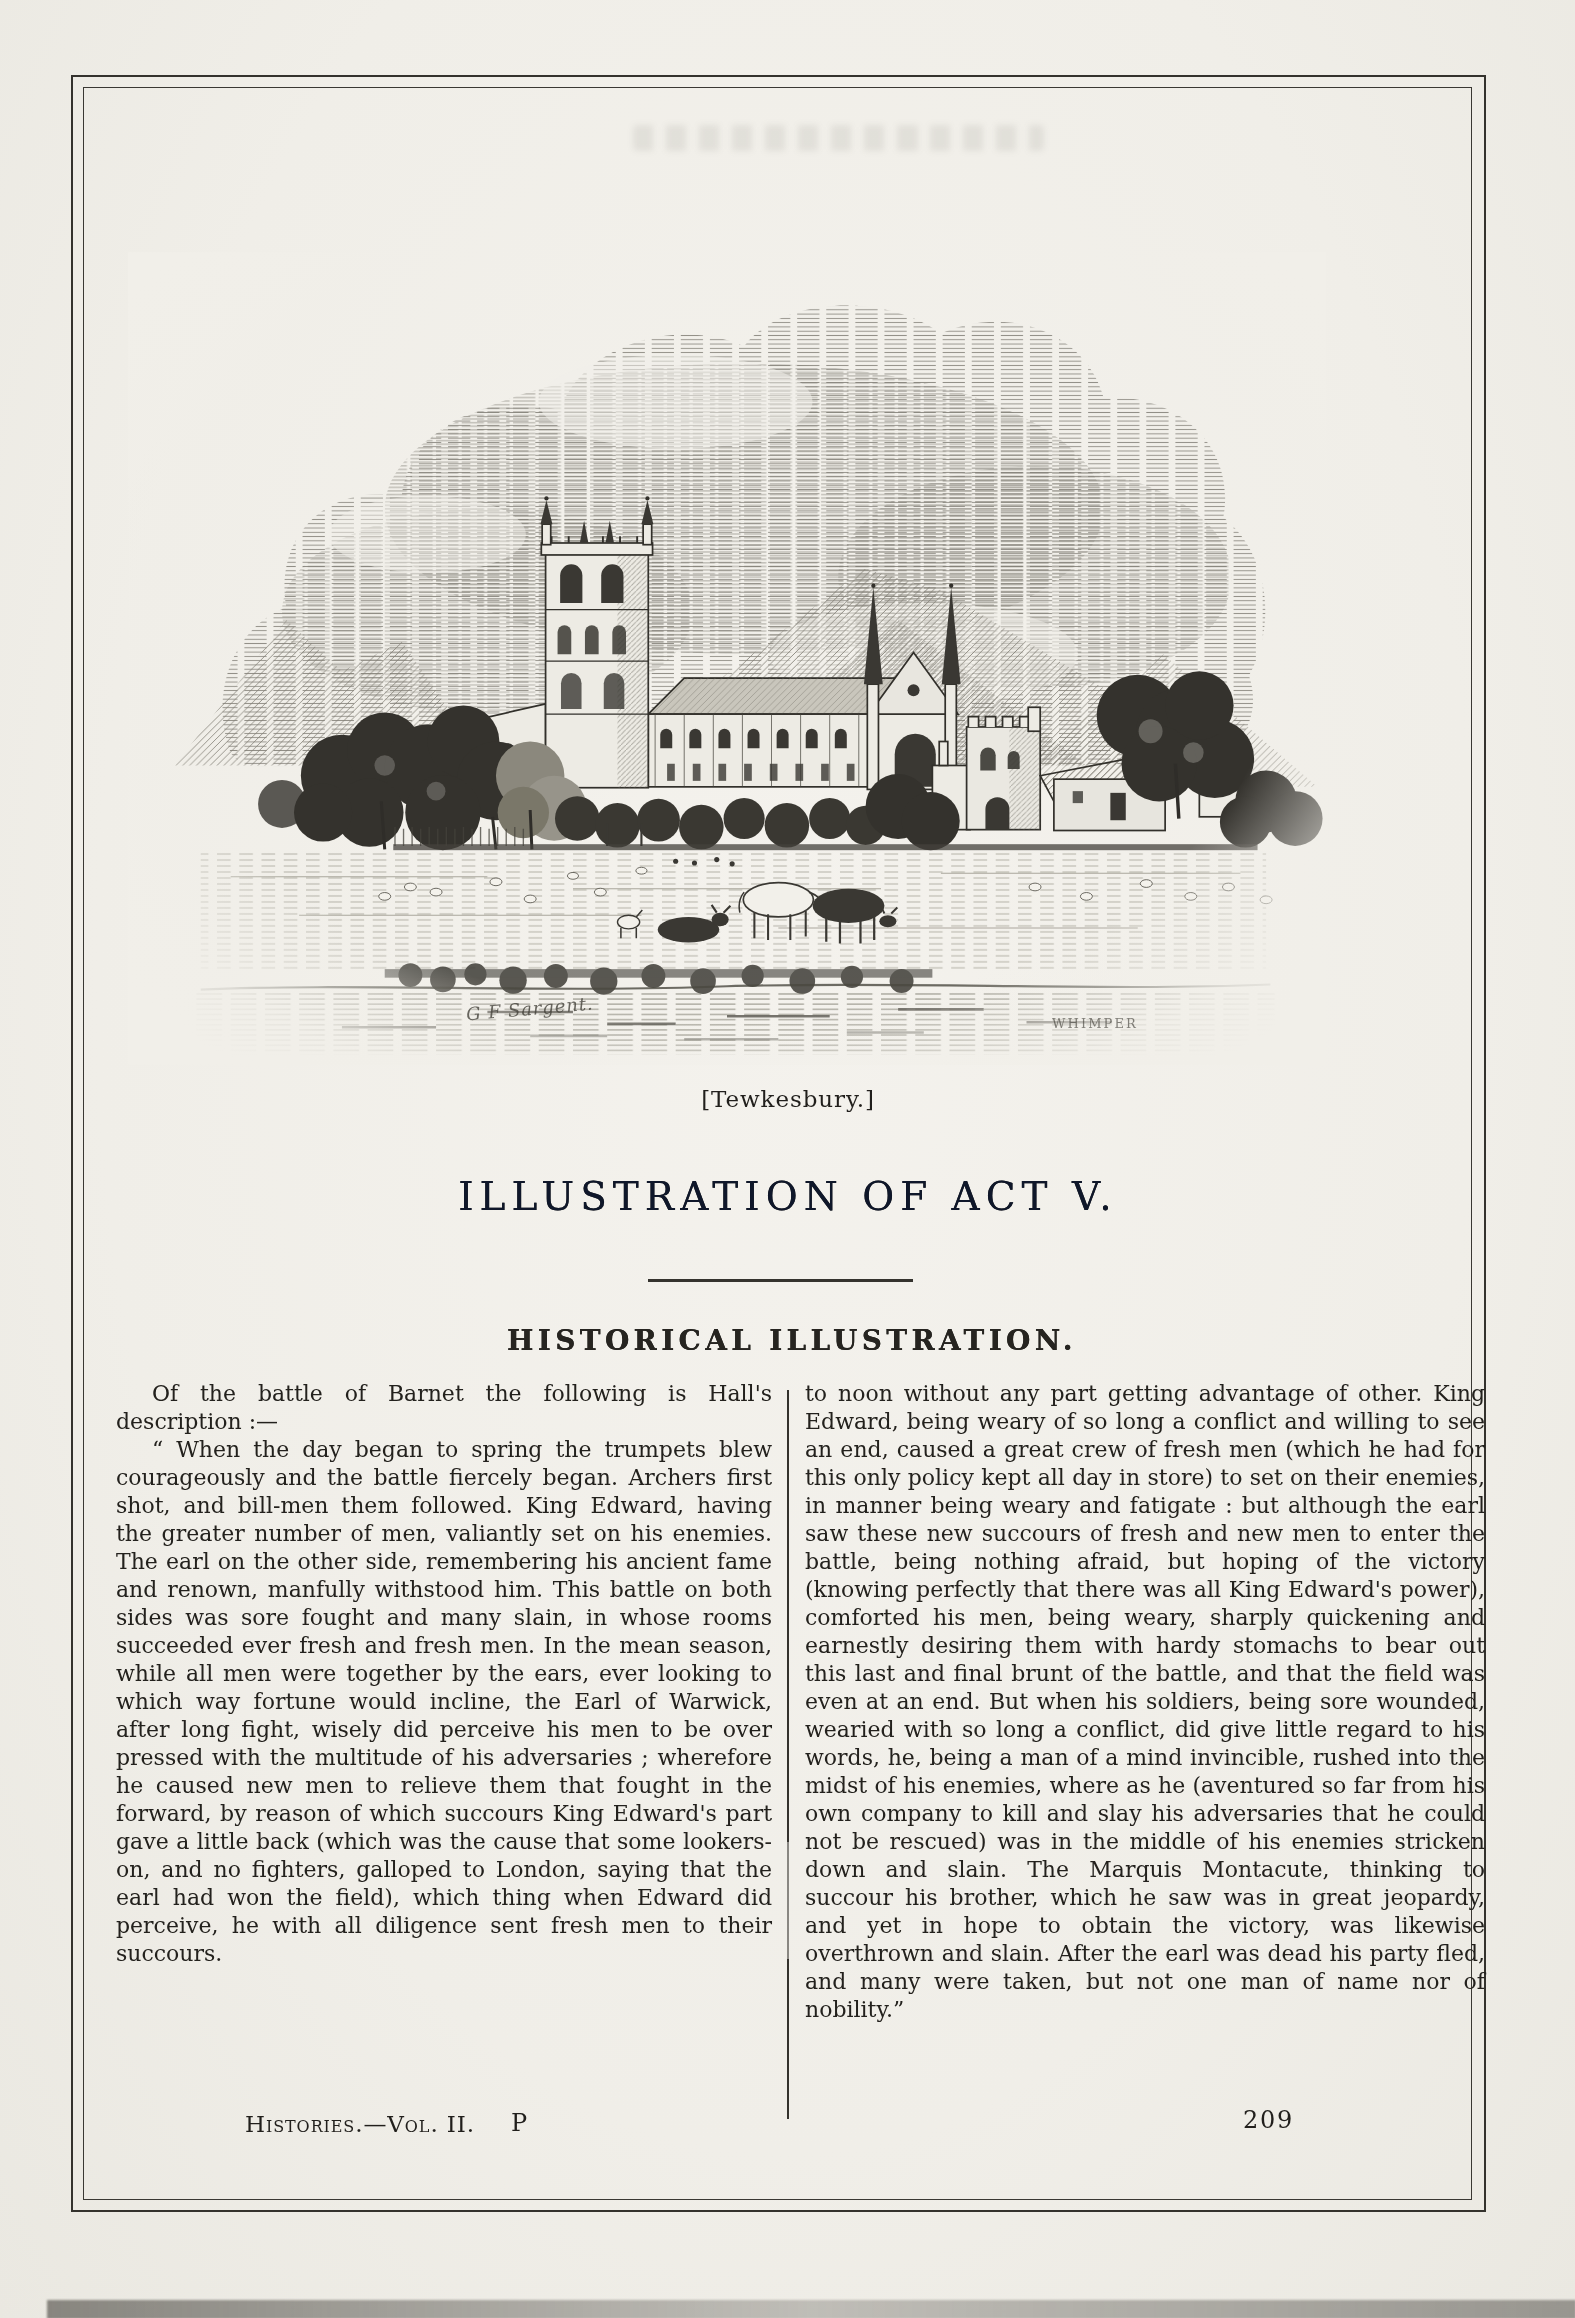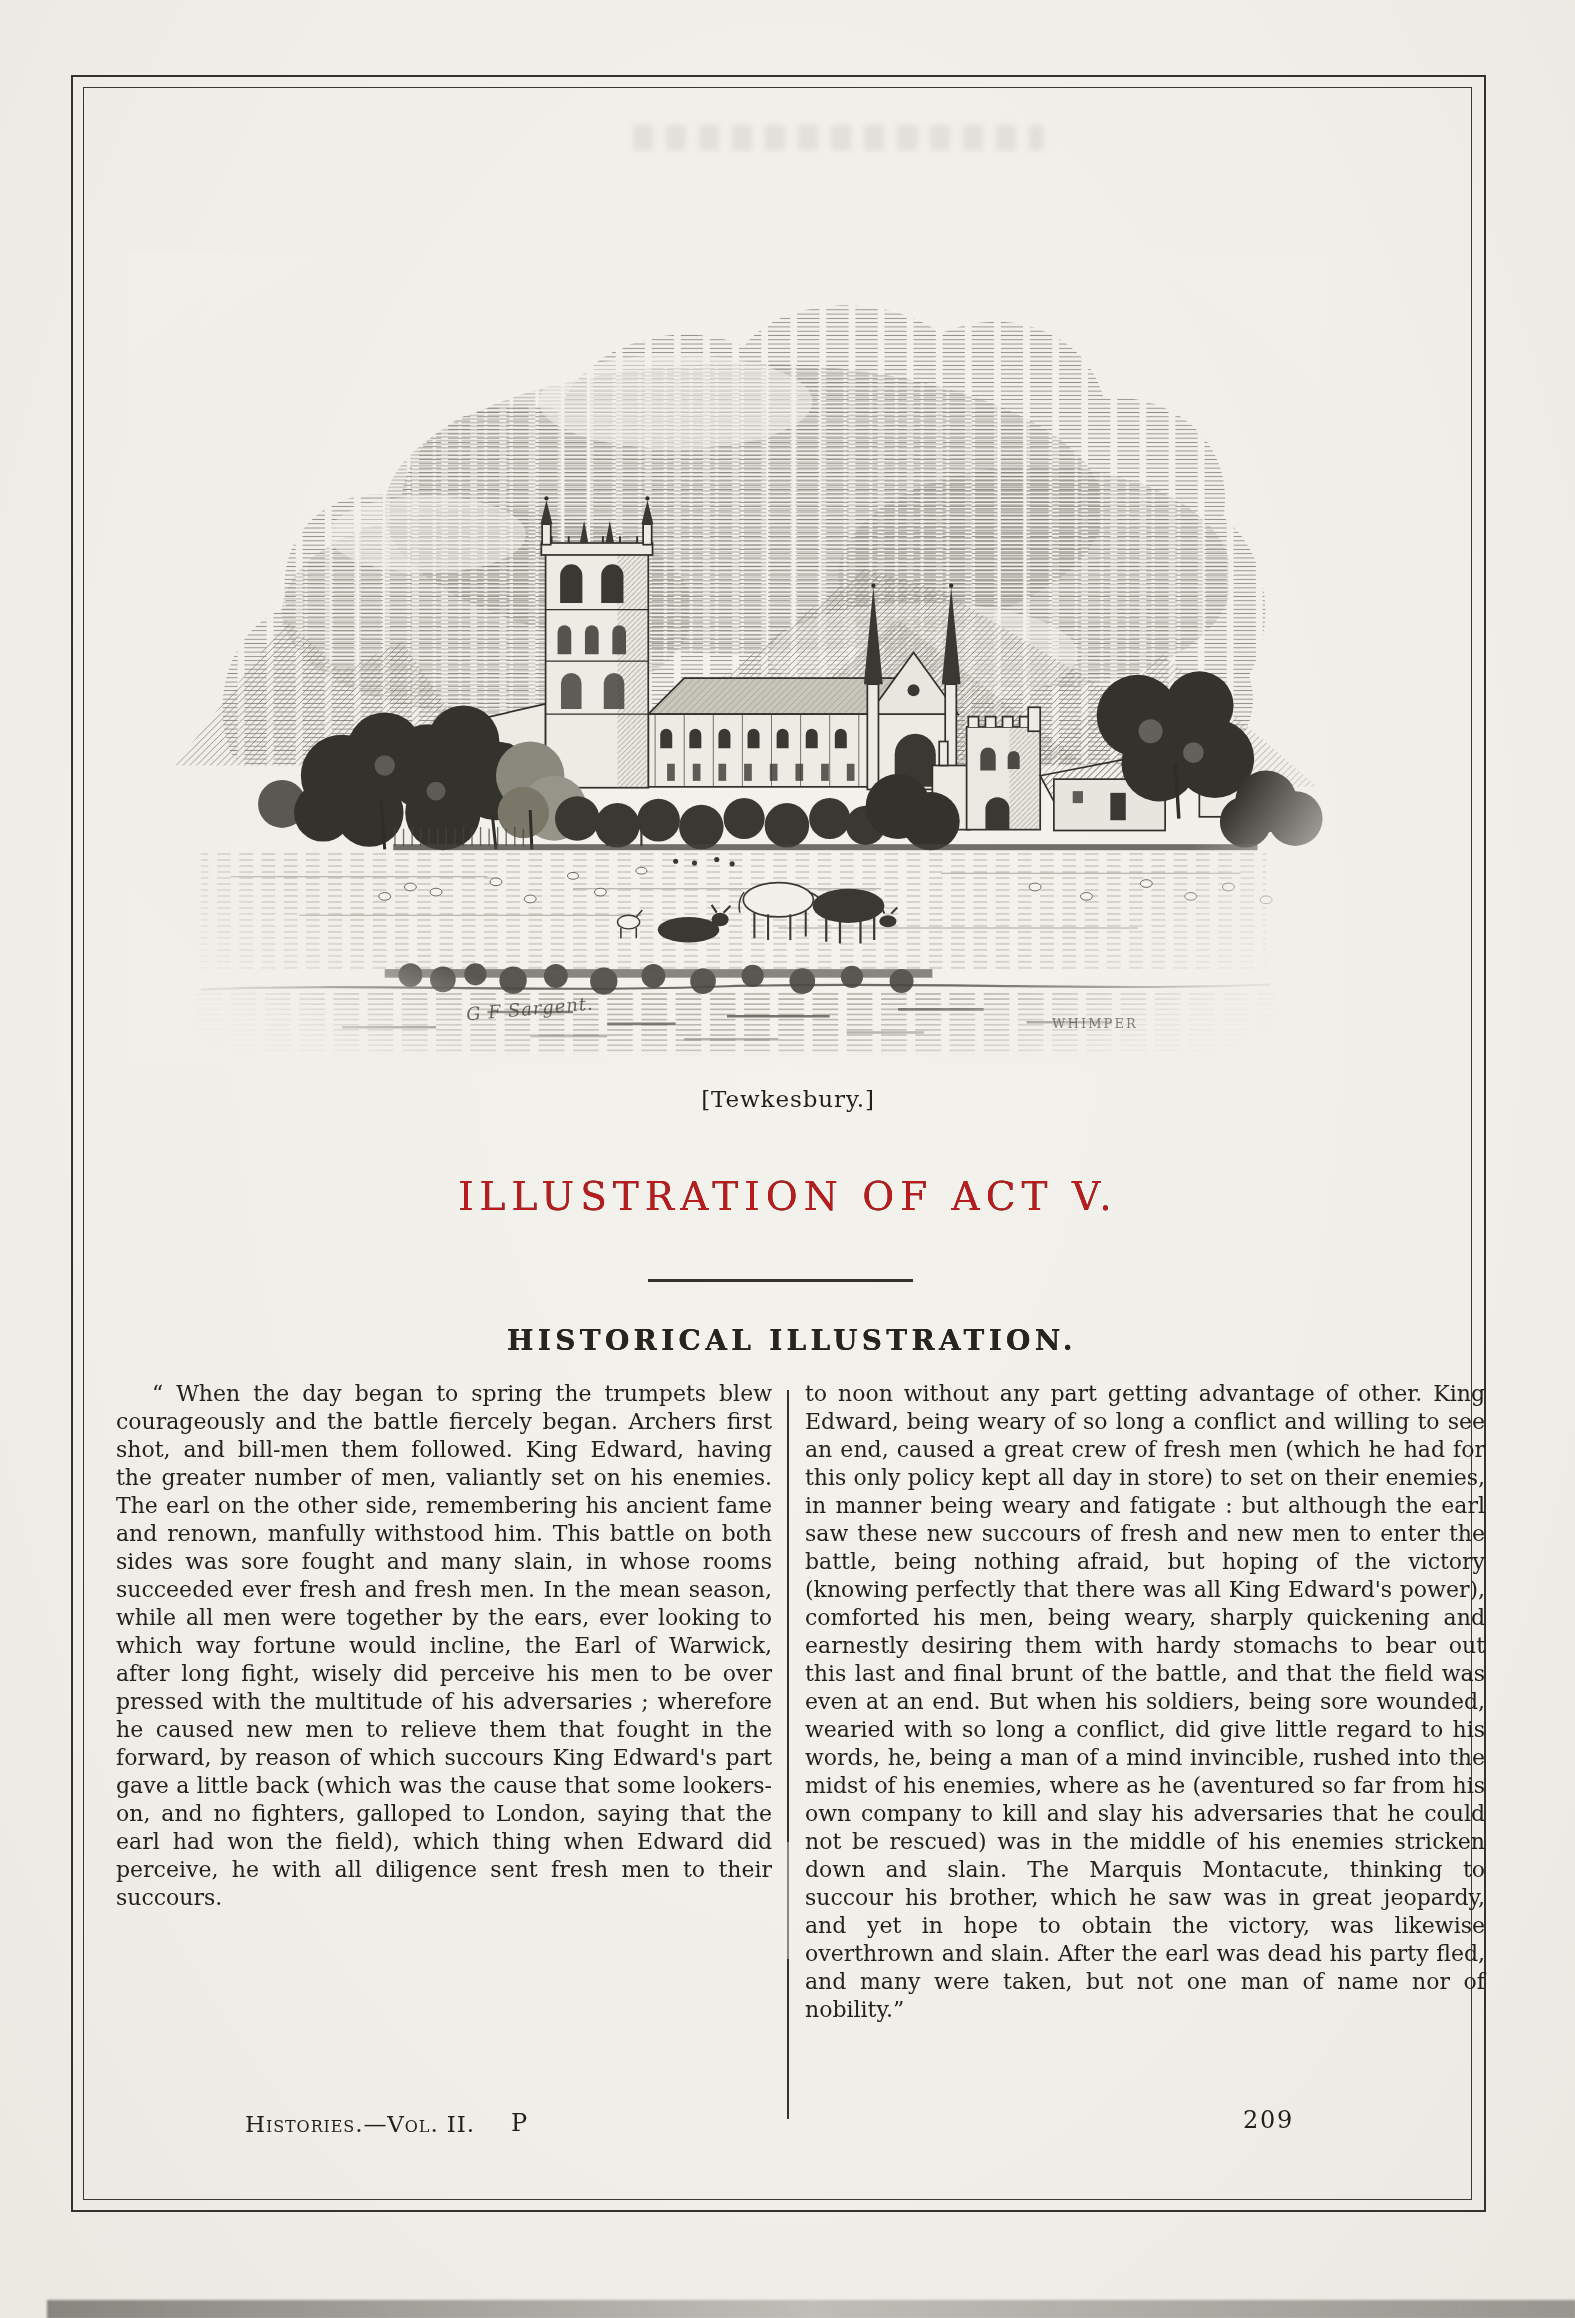--- a/index.html
+++ b/index.html
@@ -17,21 +17,21 @@
     background:repeating-linear-gradient(90deg, rgba(112,110,102,.22) 0 20.5px, rgba(112,110,102,0) 20.5px 33px);
     filter:blur(3.4px);opacity:.55;border-radius:4.3px;
   }
   figure.engraving{position:absolute;left:128px;top:252px;width:1198px;height:813px;margin:0;}
   .sig{position:absolute;color:#45433c;}
   .sig-left{left:338px;top:746px;font-style:italic;font-size:18px;transform:rotate(-5deg);opacity:.8;letter-spacing:0.9px;}
   .sig-right{left:924px;top:764px;font-size:13px;letter-spacing:2.1px;opacity:.65;}
   .caption{position:absolute;left:0;top:1072px;width:1576px;text-align:center;font-size:23px;letter-spacing:0.9px;margin-top:14px;}
   h1.title{
     position:absolute;left:0;top:1174px;width:1576px;margin:0;text-align:center;
-    font-size:39px;font-weight:normal;letter-spacing:6px;color:#b91c1c;
+    font-size:39px;font-weight:normal;letter-spacing:6px;color:#0f172a;
     text-shadow:0 0 0.5px #262420;
   }
   .rule{position:absolute;left:648px;top:1279px;width:265px;height:3.4px;background:#35332e;}
   h2.subtitle{
     position:absolute;left:4px;top:1324px;width:1576px;margin:0;text-align:center;
     font-size:28px;font-weight:bold;letter-spacing:4.3px;color:#262420;text-shadow:0 0 0.4px #262420;
   }
   .col{position:absolute;top:1380px;font-size:22px;line-height:28px;text-align:justify;color:#23211d;}
   .col p{margin:0;text-indent:36px;}
   .col p.cont{text-align-last:justify;}
@@ -334,20 +334,21 @@
     <div class="sig sig-right">WHIMPER</div>
   </figure>
 
   <div class="caption">[Tewkesbury.]</div>
 
   <h1 class="title">ILLUSTRATION OF ACT V.</h1>
   <div class="rule"></div>
   <h2 class="subtitle">HISTORICAL ILLUSTRATION.</h2>
 
   <div class="col col-left">
+    <p>Of the battle of Barnet the following is Hall's description :—</p>
     <p>“ When the day began to spring the trumpets blew courageously and the battle fiercely began. Archers first shot, and bill-men them followed. King Edward, having the greater number of men, valiantly set on his enemies.  The earl on the other side, remembering his ancient fame and renown, manfully withstood him.  This battle on both sides was sore fought and many slain, in whose rooms succeeded ever fresh and fresh men.  In the mean season, while all men were together by the ears, ever looking to which way fortune would incline, the Earl of Warwick, after long fight, wisely did perceive his men to be over pressed with the multitude of his adversaries ; wherefore he caused new men to relieve them that fought in the forward, by reason of which succours King Edward's part gave a little back (which was the cause that some lookers-on, and no fighters, galloped to London, saying that the earl had won the field), which thing when Edward did perceive, he with all diligence sent fresh men to their succours.</p>
   </div>
 
   <div class="col-divider"></div>
 
   <div class="col col-right">
     <p style="text-indent:0;">to noon without any part getting advantage of other.  King Edward, being weary of so long a conflict and willing to see an end, caused a great crew of fresh men (which he had for this only policy kept all day in store) to set on their enemies, in manner being weary and fatigate : but although the earl saw these new succours of fresh and new men to enter the battle, being nothing afraid, but hoping of the victory (knowing perfectly that there was all King Edward's power), comforted his men, being weary, sharply quickening and earnestly desiring them with hardy stomachs to bear out this last and final brunt of the battle, and that the field was even at an end.  But when his soldiers, being sore wounded, wearied with so long a conflict, did give little regard to his words, he, being a man of a mind invincible, rushed into the midst of his enemies, where as he (aventured so far from his own company to kill and slay his adversaries that he could not be rescued) was in the middle of his enemies stricken down and slain.  The Marquis Montacute, thinking to succour his brother, which he saw was in great jeopardy, and yet in hope to obtain the victory, was likewise overthrown and slain. After the earl was dead his party fled, and many were taken, but not one man of name nor of nobility.”</p>
   </div>
 
   <div class="footer-left">Histories.—Vol. II.</div>

